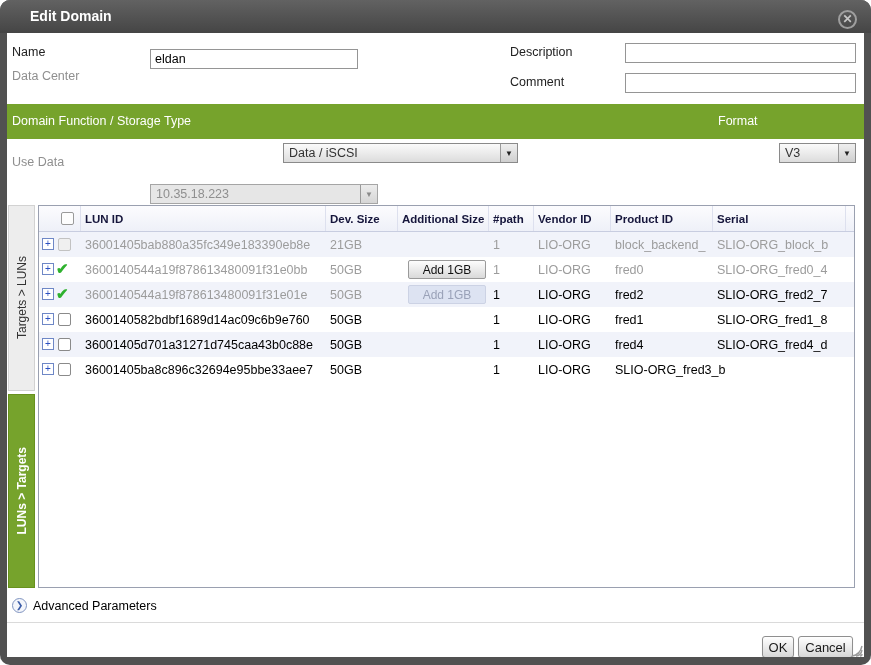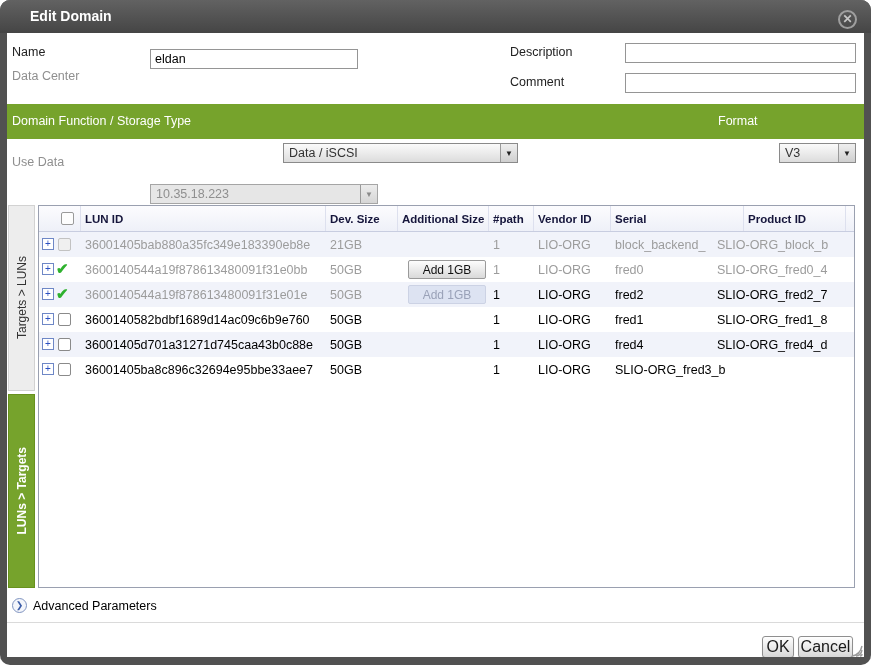--- a/index.html
+++ b/index.html
@@ -64,21 +64,21 @@
              border:1px solid #9a9a9a; border-radius:2px; background:linear-gradient(#fdfdfd,#d9d9d9);
              cursor:pointer; font-family:"Liberation Sans",sans-serif; }
   .add-btn.dis { background:#dde3f2; color:#9aa2b8; border-color:#ccd2e4; cursor:default; }
 
   .adv { position:absolute; left:5px; top:565px; display:flex; align-items:center; cursor:pointer; }
   .adv-icon { width:15px; height:15px; border:1px solid #8094c0; border-radius:50%; color:#3c5da8;
               font-size:9px; line-height:13px; text-align:center; background:#f4f6fb; }
   .adv-label { margin-left:6px; font-size:12.5px; color:#000; }
 
   .foot-line { position:absolute; left:0; right:0; top:589px; border-top:1px solid #dadada; }
-  .btn { position:absolute; top:603px; height:22px; font-size:16px; color:#1a1a1a;
+  .btn { position:absolute; top:603px; height:22px; font-size:13px; color:#1a1a1a;
          border:1px solid #8f8f8f; border-radius:3px; background:linear-gradient(#ffffff,#d7d7d7);
          cursor:pointer; font-family:"Liberation Sans",sans-serif; box-shadow:0 1px 1px rgba(0,0,0,.15); }
   .btn.ok { left:755px; width:32px; }
   .btn.cancel { left:791px; width:55px; }
   .grip { position:absolute; right:1px; bottom:0; width:15px; height:15px; }
 </style>
 </head>
 <body>
 
 <div class="dialog">
@@ -131,22 +131,22 @@
     <div class="table-wrap">
       <div class="thead">
         <div class="th c0">
           <span class="hdr-cb"></span>
         </div>
         <div class="th c1">LUN ID</div>
         <div class="th c2">Dev. Size</div>
         <div class="th c3">Additional Size</div>
         <div class="th c4">#path</div>
         <div class="th c5">Vendor ID</div>
+        <div class="th c6">Product ID</div>
         <div class="th c7">Serial</div>
-        <div class="th c6">Product ID</div>
         <div class="th cf"></div>
       </div>
       <div id="lun-table-body">
           <div class="trow alt">
             <div class="td c0">
               <span class="expander">+</span>
               <span class="cb disabled"></span>
             </div>
             <div class="td c1 muted">36001405bab880a35fc349e183390eb8e</div>
             <div class="td c2 muted">21GB</div>

